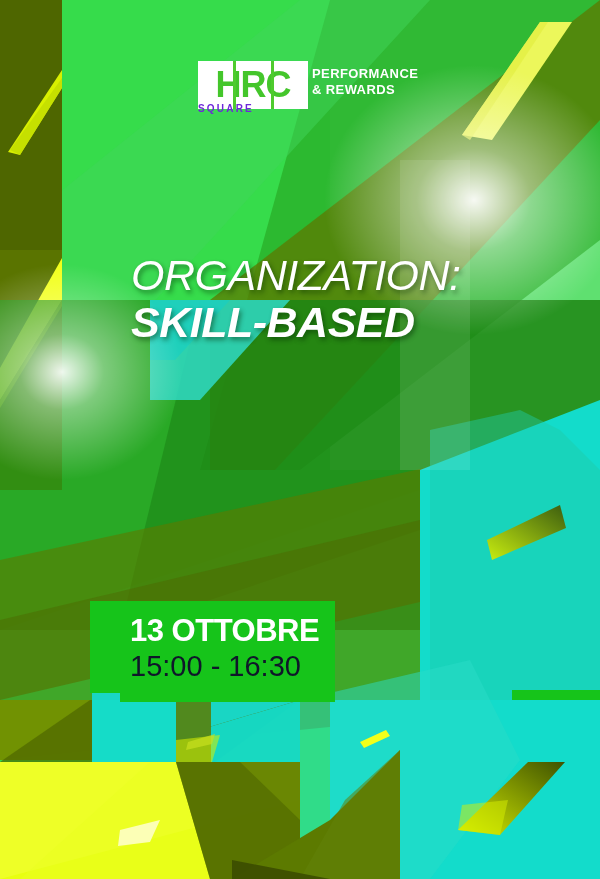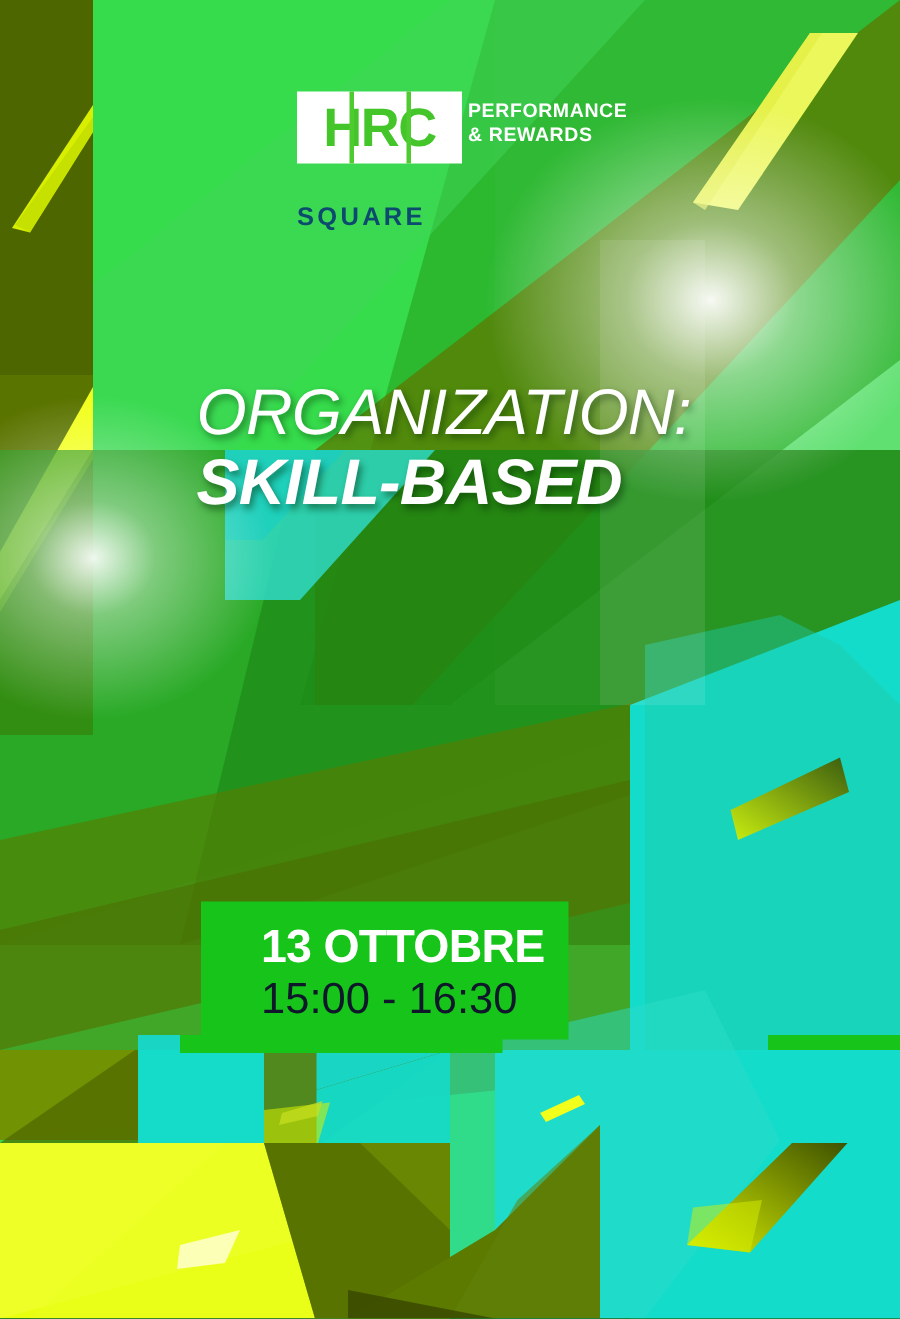--- a/index.html
+++ b/index.html
@@ -37,23 +37,23 @@
     line-height:1;
     user-select:none;
   }
   .hrc-div {
     position:absolute; top:0; bottom:0;
     width:3px; background:#4ECB2E;
   }
   .hrc-div.d1 { left:35px; }
   .hrc-div.d2 { left:73px; }
   .square-text {
-    position:absolute; left:198px; top:136px;
-    font-weight:bold; font-size:17px;
-    letter-spacing:2.2px; color:#0c4a6e;
+    position:absolute; left:198px; top:104px;
+    font-weight:bold; font-size:10px;
+    letter-spacing:2.2px; color:#6d28d9;
     line-height:1;
   }
   .pr-block {
     position:absolute; left:312px; top:66px;
     color:#ffffff; font-weight:bold;
     font-size:13px; line-height:1.22;
     letter-spacing:0.4px;
   }
   .pr-line { display:block; white-space:nowrap; }
 
@@ -73,21 +73,20 @@
     text-shadow: 2px 3px 5px rgba(0,40,0,0.48);
   }
   .w-bold   { font-weight:bold; }
   .w-light  { font-weight:normal; }
 
   
   .date-panel {
     position:absolute; left:90px; top:601px;
     width:245px; height:92px;
     background:#16C41A;
-    margin-left:44px;
   }
   .date-main {
     position:absolute; left:40px; top:14px;
     color:#ffffff; font-weight:bold;
     font-size:31px; line-height:1;
     letter-spacing:-0.5px; white-space:nowrap;
   }
   .date-time {
     position:absolute; left:40px; top:51px;
     color:#0f172a; font-weight:normal;

